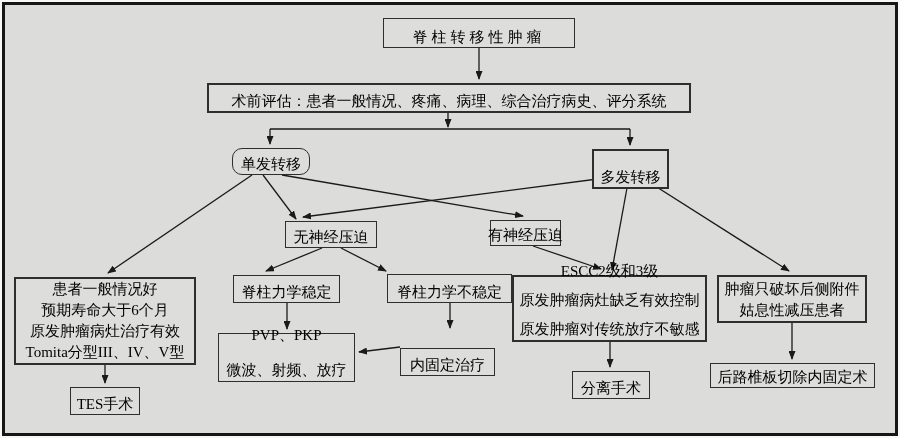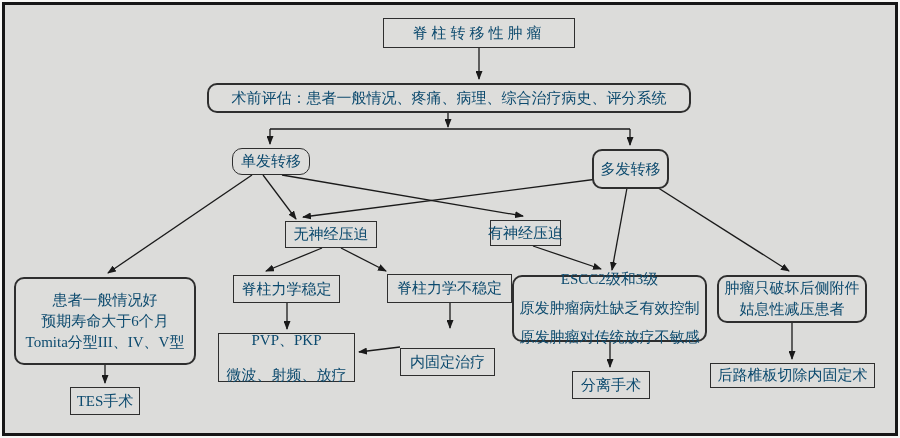--- a/index.html
+++ b/index.html
@@ -2,23 +2,23 @@
 <html><head>
 <meta charset="utf-8">
 <style>
   html,body{margin:0;padding:0;background:#f7f7f5;}
   #stage{position:relative;width:900px;height:438px;background:#f7f7f5;overflow:hidden;
          font-family:"Liberation Serif","DejaVu Serif",serif;}
   #frame{position:absolute;left:2px;top:2px;right:2px;bottom:2px;
          border:3px solid #161616;background:#dcdcda;}
   #edges{position:absolute;left:0;top:0;width:900px;height:438px;}
   .node{position:absolute;box-sizing:border-box;border:1px solid #2e2e2e;background:#dddddb;
-        display:flex;flex-direction:column;align-items:center;justify-content:center;
-        text-align:center;color:#0c4a6e;font-size:15px;line-height:1.25;}
-  .thick{border-width:2px;border-radius:10px;}
+        display:flex;flex-direction:column;align-items:center;justify-content:flex-end;
+        text-align:center;color:#000000;font-size:15px;line-height:1.25;}
+  .thick{border-width:2px;}
   .nl{white-space:nowrap;}
   
   .n-root{left:383px;top:18px;width:192px;height:30px;letter-spacing:4px;}
   .n-preop{left:207px;top:83px;width:484px;height:30px;}
   .n-single{left:232px;top:148px;width:78px;height:27px;border-radius:10px;}
   .n-multiple{left:592px;top:149px;width:77px;height:40px;}
   .n-nocomp{left:285px;top:221px;width:92px;height:27px;}
   .n-comp{left:490px;top:220px;width:71px;height:26px;}
   .n-tescrit{left:14px;top:277px;width:182px;height:88px;line-height:21px;}
   .n-tes{left:70px;top:387px;width:70px;height:28px;}
@@ -86,20 +86,21 @@
     <div class="nl">无神经压迫</div>
   </div>
 
   <div class="node n-comp">
     <div class="nl">有神经压迫</div>
   </div>
 
   <div class="node n-tescrit thick">
     <div class="nl">患者一般情况好</div>
     <div class="nl">预期寿命大于6个月</div>
+    <div class="nl">原发肿瘤病灶治疗有效</div>
     <div class="nl">Tomita分型III、IV、V型</div>
   </div>
 
   <div class="node n-tes">
     <div class="nl">TES手术</div>
   </div>
 
   <div class="node n-stable">
     <div class="nl">脊柱力学稳定</div>
   </div>

